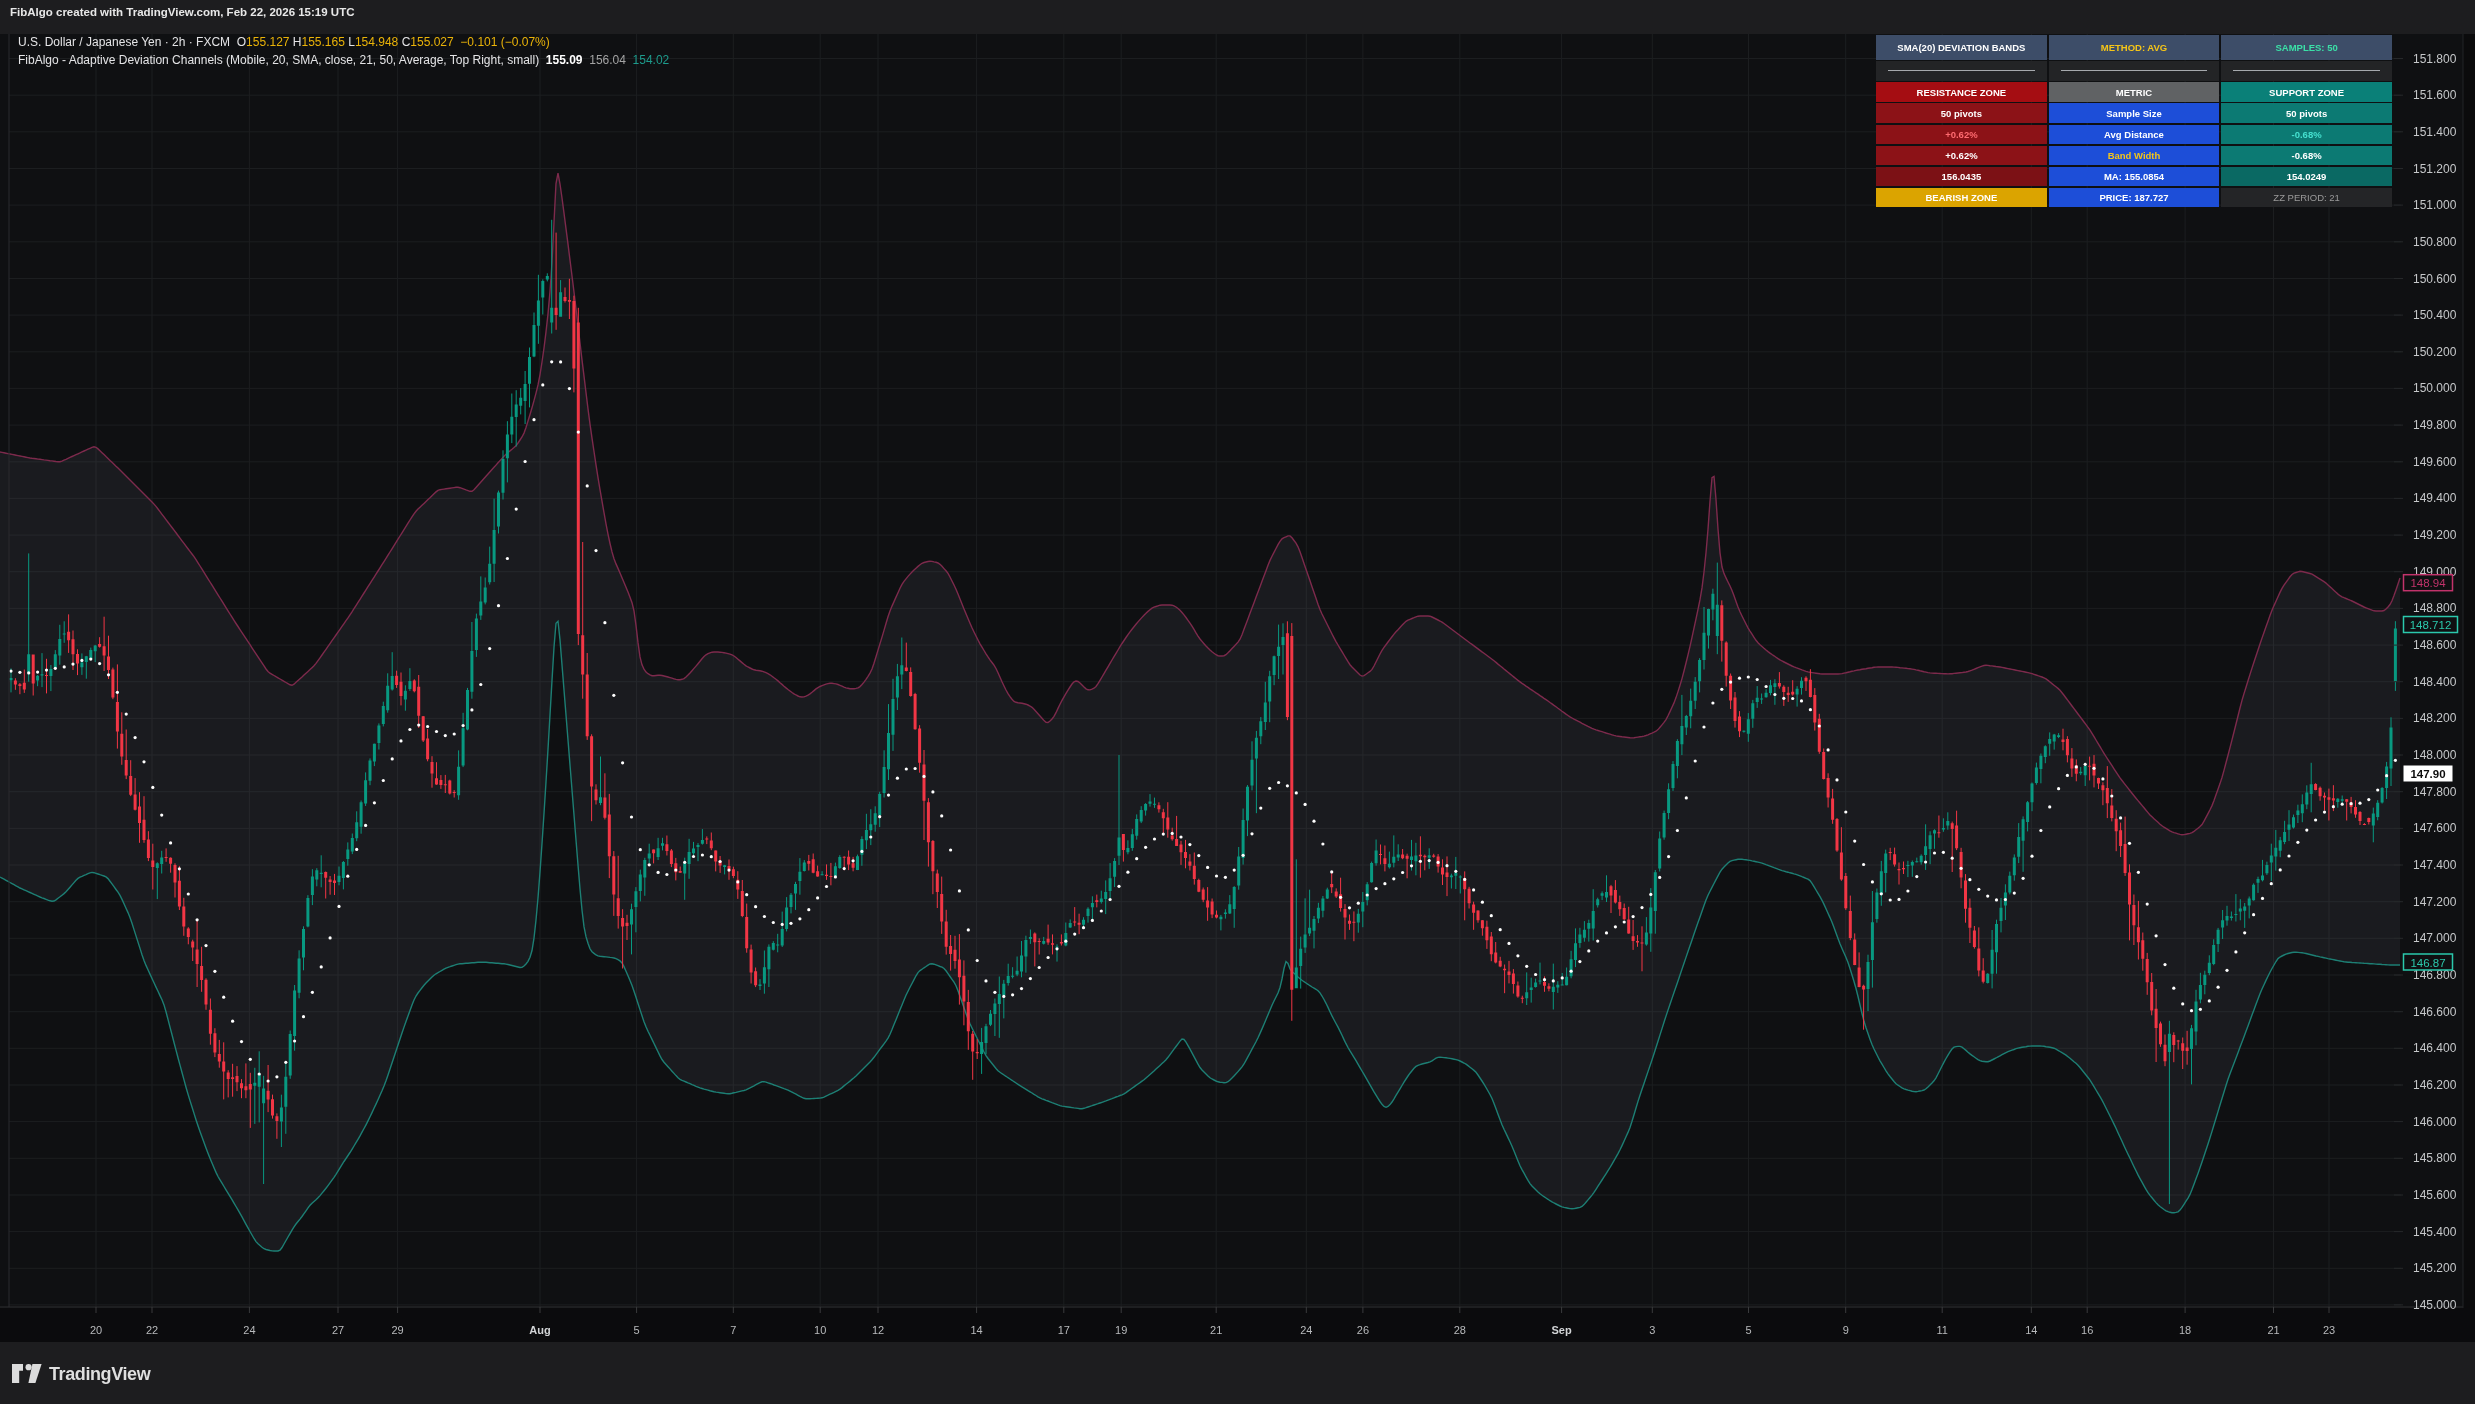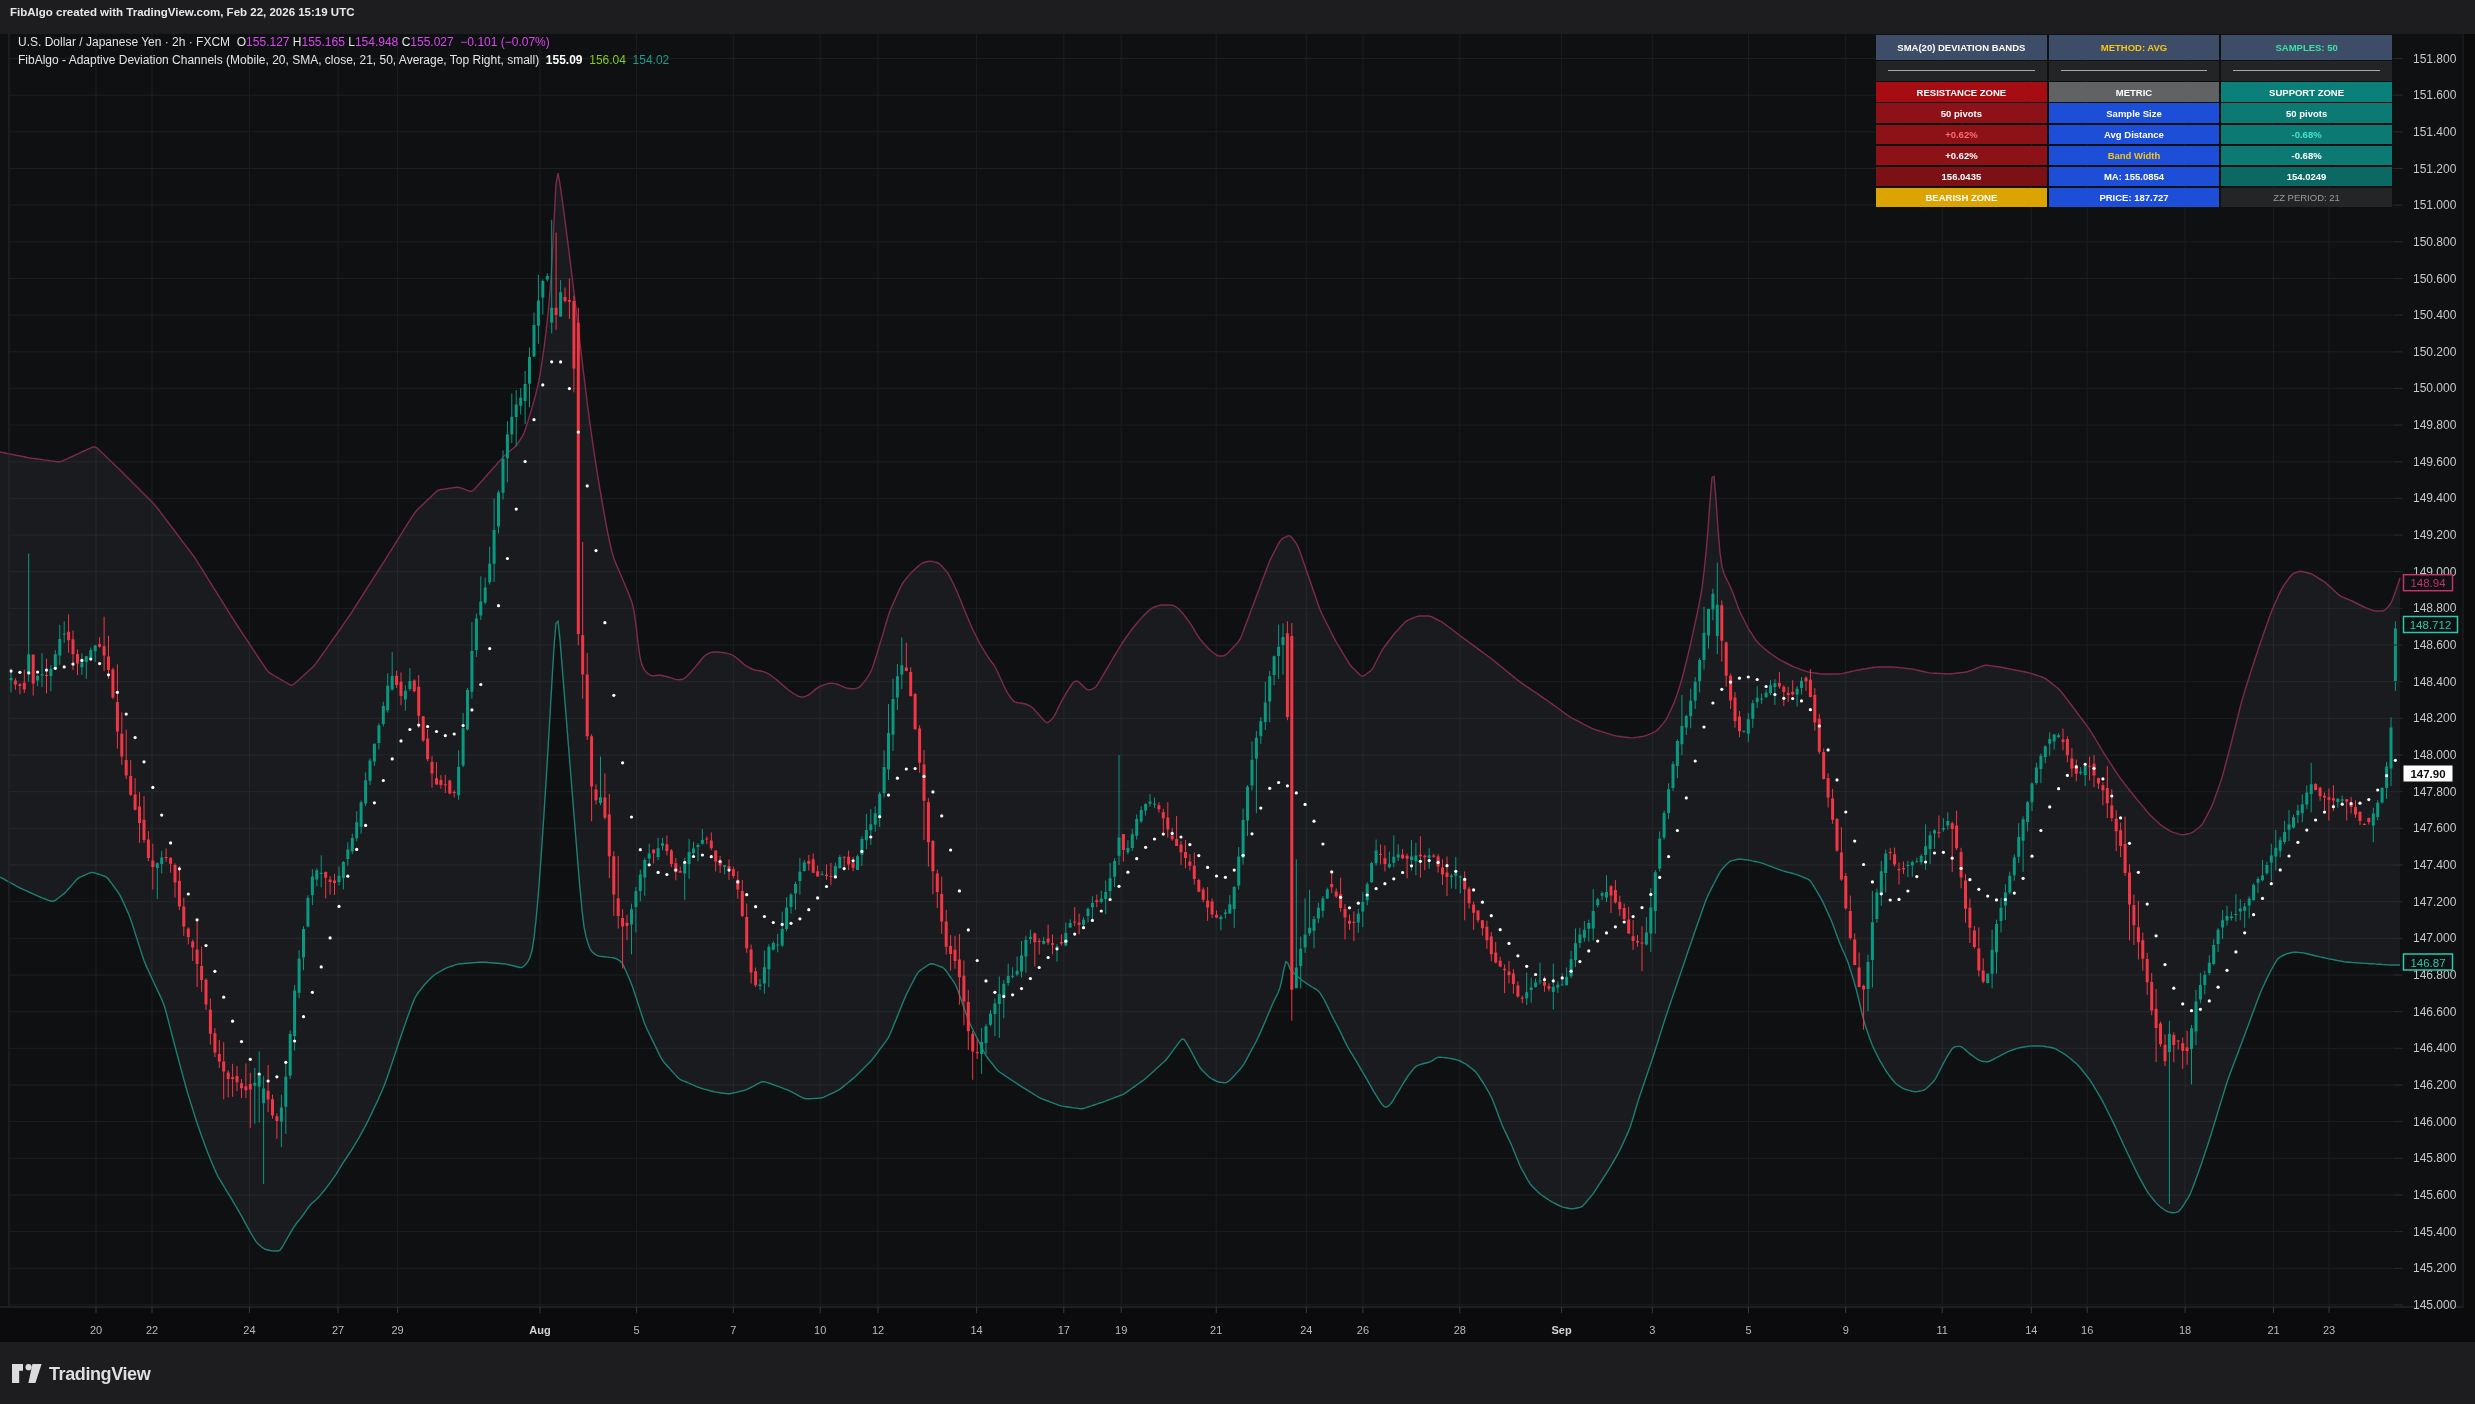--- a/index.html
+++ b/index.html
@@ -1,20 +1,20 @@
 <!DOCTYPE html>
 <html><head><meta charset="utf-8"><style>
 *{margin:0;padding:0;box-sizing:border-box}
 html,body{width:2475px;height:1404px;background:#1d1d1f;overflow:hidden;font-family:"Liberation Sans",sans-serif}
 #top{position:absolute;left:0;top:0;width:2475px;height:34px;background:#1d1d1f}
 #top span{position:absolute;left:10px;top:6px;font-size:11.5px;font-weight:bold;color:#e8e8e8}
 #foot{position:absolute;left:0;top:1342px;width:2475px;height:62px;background:#1d1d1f}
 #sym{position:absolute;left:18px;top:35px;font-size:12px;color:#e4e4e6;white-space:pre}
 #ind{position:absolute;left:18px;top:53px;font-size:12px;color:#e4e4e6;white-space:pre}
-.red{color:#d946ef}.pinkv{color:#84cc16}.tealv{color:#1d9b8c}.wb{color:#ffffff;font-weight:bold}
+.red{color:#eab308}.pinkv{color:#a3a3a3}.tealv{color:#1d9b8c}.wb{color:#ffffff;font-weight:bold}
 #panel{position:absolute;left:1876px;top:35px;width:516px;display:grid;grid-template-columns:170.8px 170.8px 170.8px;grid-template-rows:24.5px 19.3px 19.3px 19.3px 19.3px 19.3px 19.3px 19.3px;gap:1.8px;font-size:9.5px;font-weight:bold;color:#fff}
 #panel div{display:flex;align-items:center;justify-content:center;}
 .hd{background:#3d4d68}
 .ln{background:#232426}
 .ln i{display:block;width:86%;height:0;border-top:1.2px solid #a6a9ad}
 .rz{background:#a50d12}.mt{background:#606264}.sz{background:#0a8078}
 .r1{background:#8c1217}.r2{background:#7c1115}
 .m1{background:#1d4ed8}.m2{background:#242527}
 .t1{background:#0c7a73}.t2{background:#0a6963}
 .yel{color:#f5c518}.grn{color:#3be0a7}.pk{color:#ff6b70}.cy{color:#45e0cf}.gry{color:#9a9a9a;font-weight:normal}

